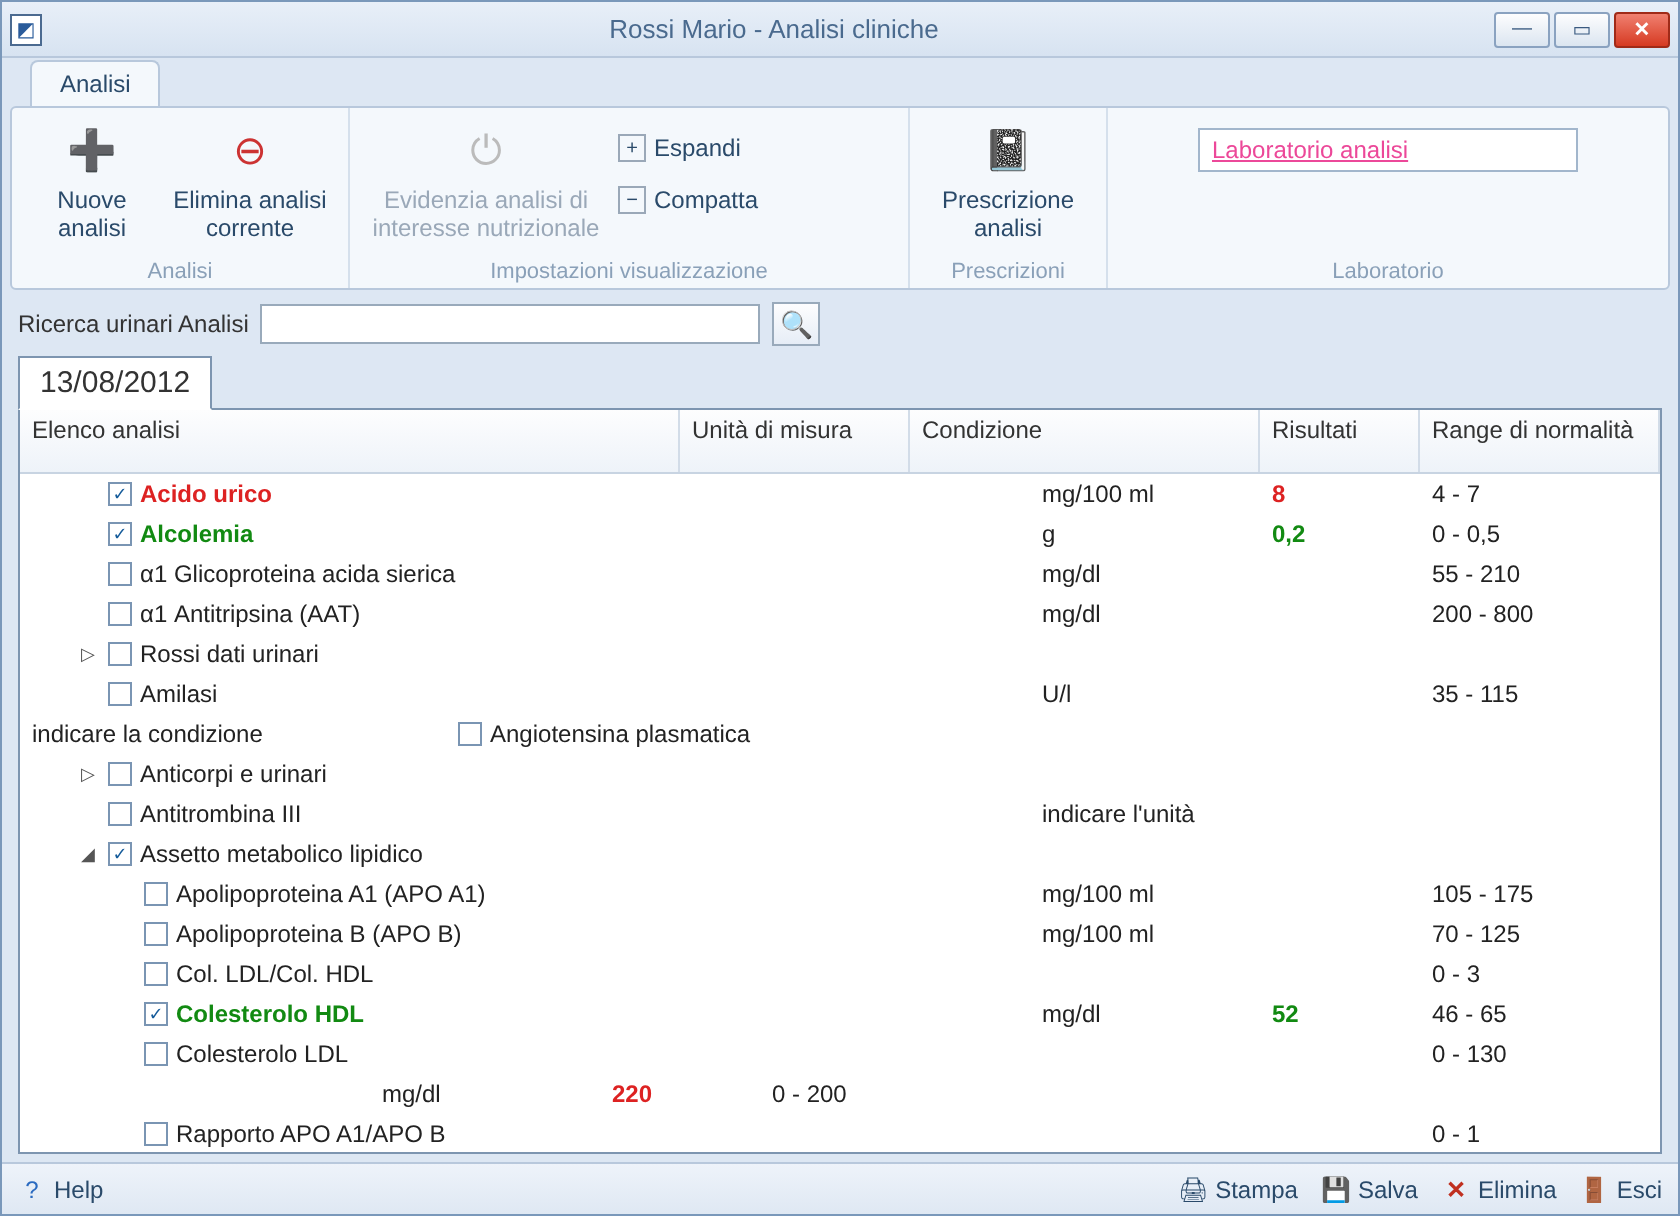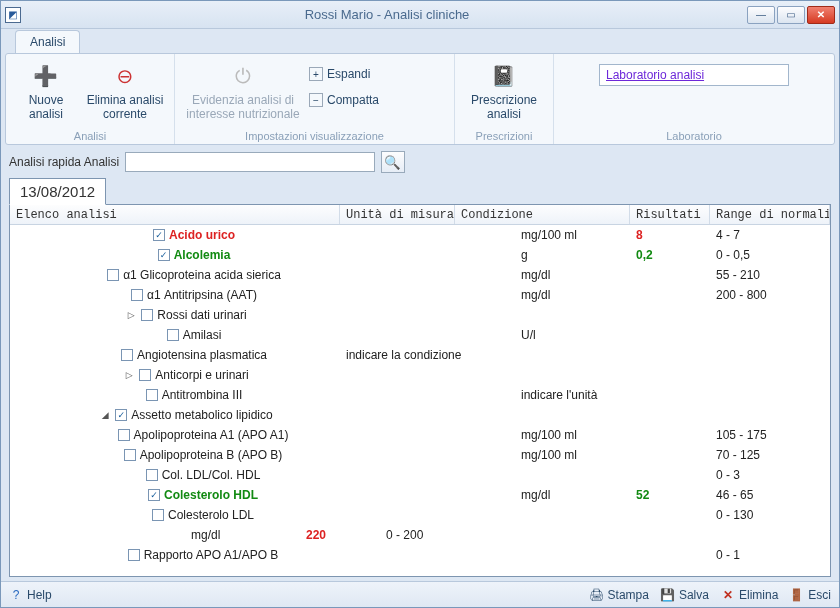--- a/index.html
+++ b/index.html
@@ -117,21 +117,21 @@
     text-align: center;
     color: #8aa0b8;
     font-size: 11px;
     padding-top: 2px;
   }
   .lab-field {
     border: 1px solid #a2b6cc;
     background: #fff;
     padding: 3px 6px;
     width: 190px;
-    color: #6d28d9;
+    color: #ec4899;
     text-decoration: underline;
     margin-top: 6px;
   }
   .searchbar {
     display: flex;
     align-items: center;
     gap: 6px;
     padding: 2px 8px 4px 8px;
     color: #333;
   }
@@ -169,43 +169,42 @@
     border: 1px solid #7d95b0;
     background: #fff;
     display: flex;
     flex-direction: column;
     overflow: hidden;
   }
   .grid-header {
     display: flex;
     background: linear-gradient(#fdfdfe,#eef3f9);
     border-bottom: 1px solid #c8d4e2;
-    height: 20px;
+    height: 32px;
     color: #333;
-    font-family: Liberation Mono, monospace;
   }
   .col { border-right: 1px solid #d2dce8; padding: 3px 6px; overflow:hidden; white-space:nowrap;}
   .c-name { width: 330px; }
   .c-cond { width: 175px; }
   .c-unit { width: 115px; }
   .c-res  { width: 80px; }
   .c-range{ flex: 1; }
   .grid-body {
     flex: 1;
     overflow-y: scroll;
     overflow-x: hidden;
   }
   .row {
     display: flex;
     height: 20px;
     color: #222;
     align-items: center;
   }
   .cell { padding: 2px 6px; overflow: hidden; white-space: nowrap; }
-  .cell.c-name { display:flex; align-items: center; gap: 4px; justify-content: center; }
+  .cell.c-name { display:flex; align-items: center; gap: 4px; }
   .indent { display:inline-block; }
   .expander {
     width: 12px; height: 12px;
     display: inline-flex; align-items: center; justify-content: center;
     font-size: 9px; color: #555; cursor: pointer; flex: 0 0 12px;
   }
   .chk {
     width: 12px; height: 12px;
     border: 1px solid #7a95b3; background: #fff;
     display: inline-flex; align-items: center; justify-content: center;
@@ -298,21 +297,21 @@
 
     <div class="ribbon-group">
       <div class="ribbon-group-body" style="justify-content:center;width:100%;">
         <div class="lab-field">Laboratorio analisi</div>
       </div>
       <div class="ribbon-group-title">Laboratorio</div>
     </div>
   </div>
 
   <div class="searchbar">
-    <span>Analisi rapida Analisi</span>
+    <span>Ricerca urinari Analisi</span>
     <input type="text" value="" style="">
     <button>
       <span>🔍</span>
     </button>
   </div>
 
   <div class="date-tabs">
     <div class="date-tab">13/08/2012</div>
   </div>
 
@@ -388,29 +387,30 @@
         <div class="row">
           <div class="cell c-name">
             <span class="indent" style="width: 18px;"></span>
             <span class="expander"></span>
             <span class="chk"></span>
             <span>Amilasi</span>
           </div>
           <div class="cell c-cond"></div>
           <div class="cell c-unit">U/l</div>
           <div class="cell c-res"></div>
-        </div>
-        <div class="row">
+          <div class="cell c-range">35 - 115</div>
+        </div>
+        <div class="row">
+          <div class="cell c-cond">indicare la condizione</div>
           <div class="cell c-name">
             <span class="indent" style="width: 18px;"></span>
             <span class="expander"></span>
             <span class="chk"></span>
             <span>Angiotensina plasmatica</span>
           </div>
-          <div class="cell c-cond">indicare la condizione</div>
           <div class="cell c-unit"></div>
           <div class="cell c-res"></div>
           <div class="cell c-range"></div>
         </div>
         <div class="row">
           <div class="cell c-name">
             <span class="indent" style="width: 18px;"></span>
             <span class="expander">▷</span>
             <span class="chk"></span>
             <span>Anticorpi e urinari</span>

